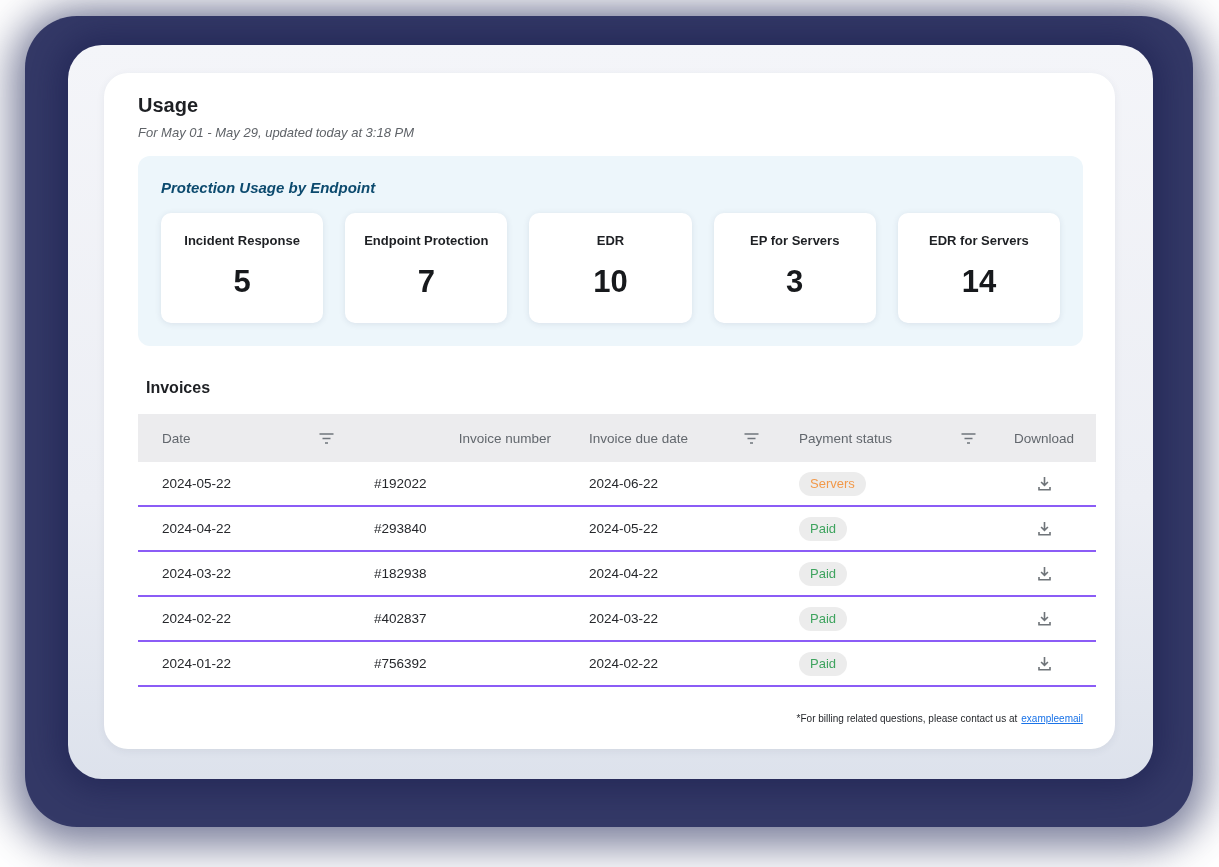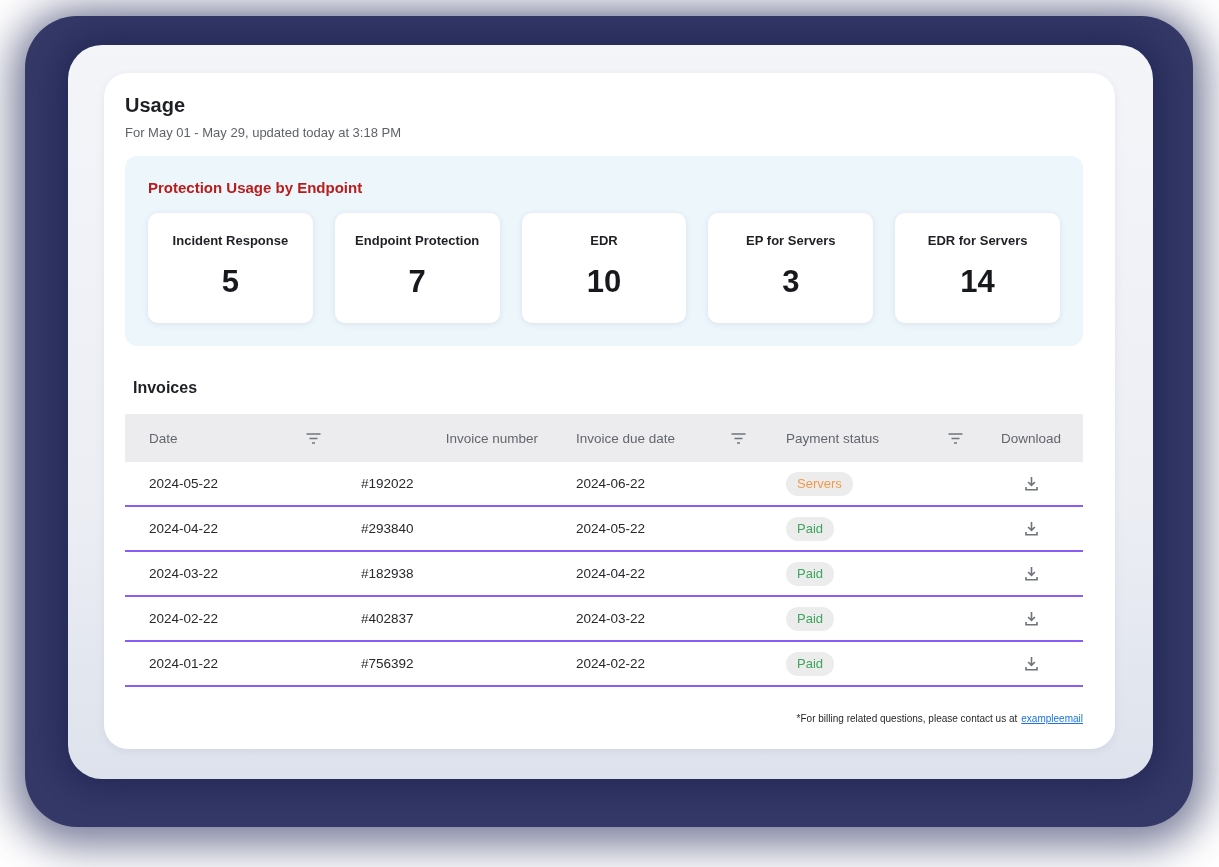--- a/index.html
+++ b/index.html
@@ -21,32 +21,32 @@
     border-radius: 34px;
     background: linear-gradient(180deg, #f4f5f9 0%, #eceef4 62%, #dde2ec 100%);
     box-shadow: 0 0 34px 10px rgba(23, 27, 74, 0.55);
   }
 
   
   .card {
     position: absolute; left: 36px; top: 28px; width: 1011px; height: 676px;
     background: #ffffff; border-radius: 24px;
     box-shadow: 0 2px 8px rgba(40, 50, 90, 0.07);
-    padding: 20px 32px 0 21px;
+    padding: 20px 32px 0 34px;
   }
 
   .page-title { font-size: 20px; line-height: 24px; font-weight: 700; color: #1e2024; }
-  .page-subtitle { margin-top: 8px; font-size: 13px; line-height: 16px; color: #5f6368; }
+  .page-subtitle { margin-top: 8px; font-size: 13px; line-height: 16px; color: #5f6368; font-style: italic; }
 
   
   .usage-panel {
     margin-top: 15px; height: 190px; border-radius: 12px;
     background: #edf6fb; padding: 23px 23px;
   }
-  .usage-panel-title { font-size: 15px; line-height: 18px; font-weight: 700; color: #b91c1c; }
+  .usage-panel-title { font-size: 15px; line-height: 18px; font-weight: 700; color: #0c4a6e; font-style: italic; }
   .stats { display: flex; gap: 22px; margin-top: 16px; }
   .stat-card {
     flex: 1; height: 110px; background: #ffffff; border-radius: 10px;
     box-shadow: 0 1px 6px rgba(35, 45, 90, 0.10);
     display: flex; flex-direction: column; align-items: center; padding-top: 20px;
   }
   .stat-label { font-size: 13px; line-height: 16px; font-weight: 700; color: #1e2024; }
   .stat-value { margin-top: 15px; font-size: 31px; line-height: 36px; font-weight: 700; color: #17191c; }
 
   .invoices-title { margin: 30px 0 14px 8px; font-size: 16px; line-height: 24px; font-weight: 700; color: #1e2024; }

